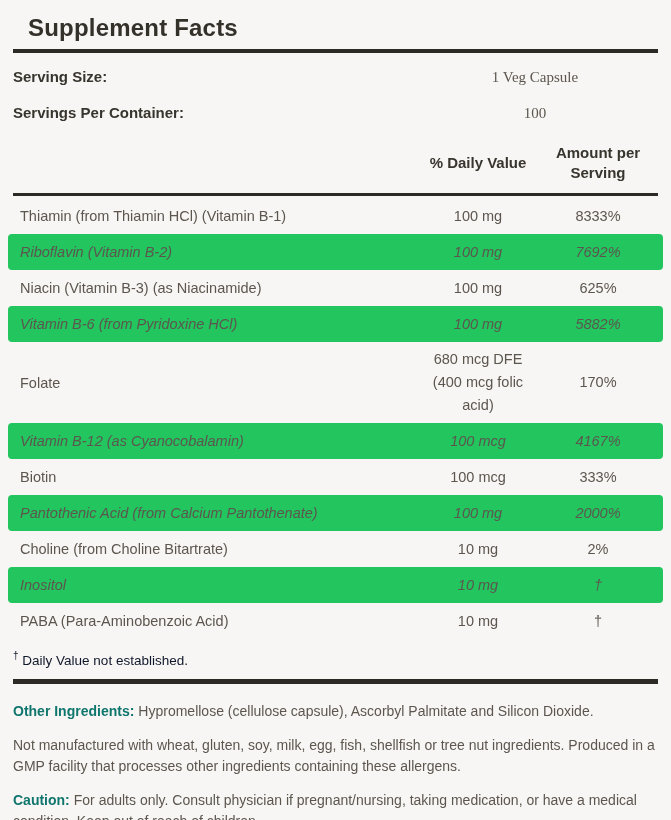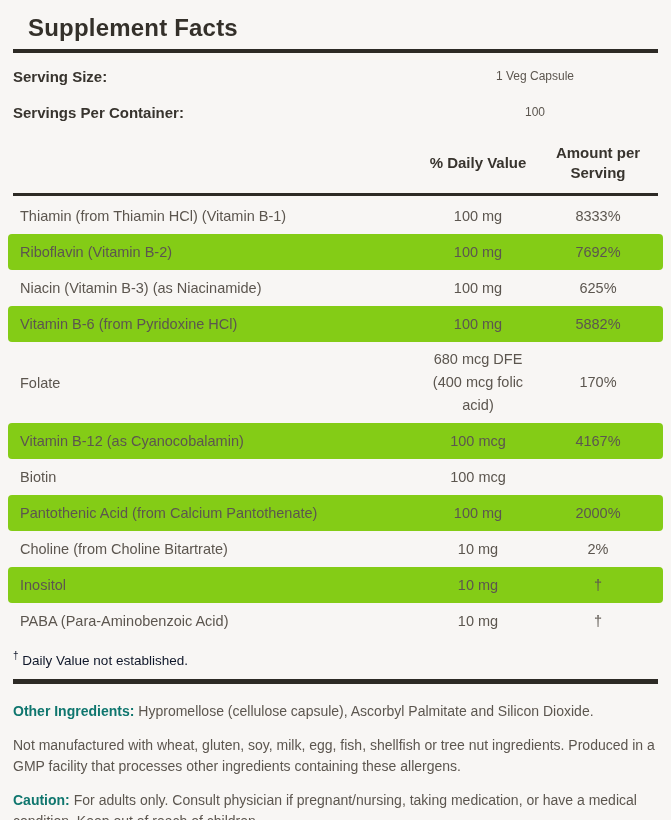--- a/index.html
+++ b/index.html
@@ -15,40 +15,40 @@
   .title{
     margin:4px 28px 0;
     font-size:24px;font-weight:bold;color:#34302a;letter-spacing:.2px;
   }
   .rule-title{height:4px;background:#2d2a25;margin:7px 13px 0;}
 
   .serving-row{position:relative;margin:15px 13px 0;height:21px;font-size:15px;}
   .serving-row .label{font-weight:bold;color:#38342e;}
   .serving-row .value{
     position:absolute;left:397px;top:1px;width:250px;
-    text-align:center;font-size:12px;color:#5c564f;font-weight:normal;
+    text-align:center;font-size:15px;color:#5c564f;font-weight:normal;font-family:Liberation Serif, serif;
   }
 
   .table-area{margin:0 8px;}
   .thead{
     display:grid;grid-template-columns:1fr 110px 130px;
     margin-top:16px;min-height:44px;
   }
   .thead .h{
     font-weight:bold;color:#38342e;font-size:15px;line-height:20px;
     text-align:center;display:flex;align-items:center;justify-content:center;
   }
   .rule-head{height:3px;background:#2d2a25;margin:8px 5px 0;}
 
   .rows{margin-top:2px;}
   .row{
     display:grid;grid-template-columns:1fr 110px 130px;
     align-items:center;min-height:36px;font-size:14.5px;color:#5c564f;
   }
-  .row.card{background:#84cc16;border-radius:4px;}
+  .row.card{background:#22c55e;border-radius:4px;font-style:italic;}
   .row .name{padding-left:12px;text-align:left;}
   .row .amount,.row .dv{text-align:center;line-height:23px;padding:6px 0;}
 
   .footnote{margin:11px 13px 0;font-size:13.5px;color:#0f172a;}
   .footnote sup{font-size:10px;}
 
   .rule-bottom{height:5px;background:#2d2a25;margin:11px 13px 0;}
 
   .footer{margin:0 13px;font-size:14px;line-height:21px;color:#5c564f;}
   .footer p{margin:13px 0 0;}
@@ -114,20 +114,21 @@
 
   <div class="row card">
     <div class="name">Vitamin B-12 (as Cyanocobalamin)</div>
     <div class="amount">100 mcg</div>
     <div class="dv">4167%</div>
   </div>
 
   <div class="row">
     <div class="name">Biotin</div>
     <div class="amount">100 mcg</div>
+    <div class="dv">333%</div>
   </div>
 
   <div class="row card">
     <div class="name">Pantothenic Acid (from Calcium Pantothenate)</div>
     <div class="amount">100 mg</div>
     <div class="dv">2000%</div>
   </div>
 
   <div class="row">
     <div class="name">Choline (from Choline Bitartrate)</div>

